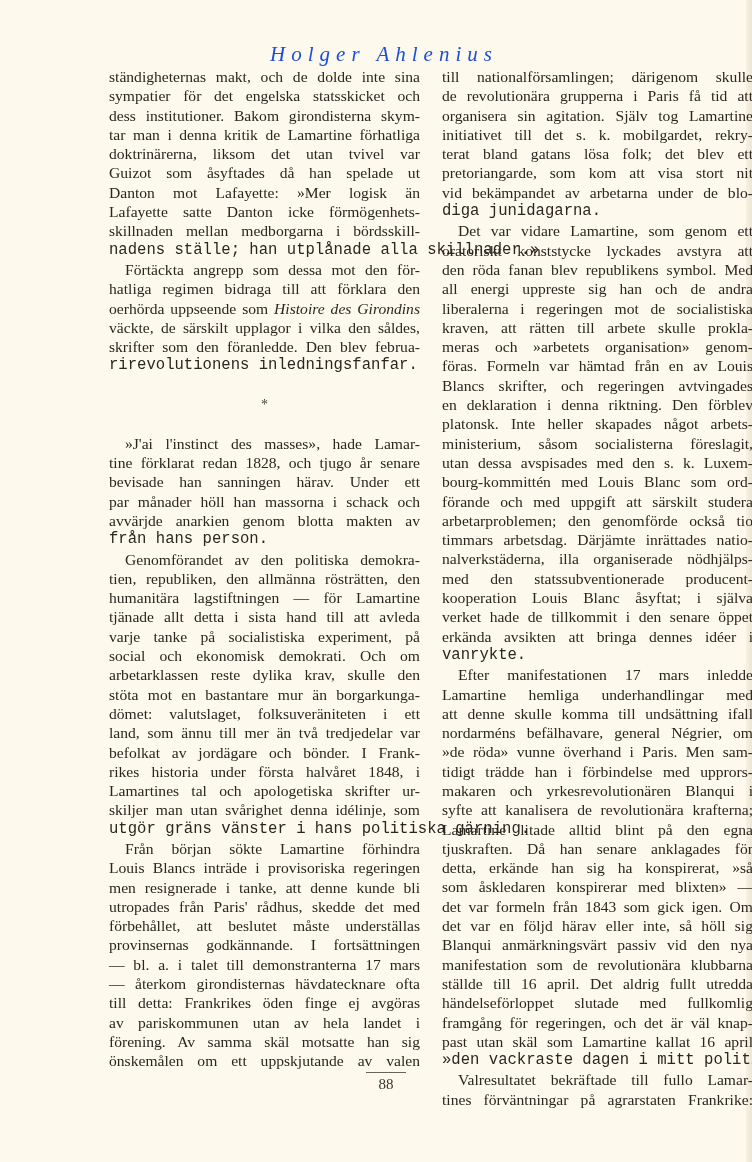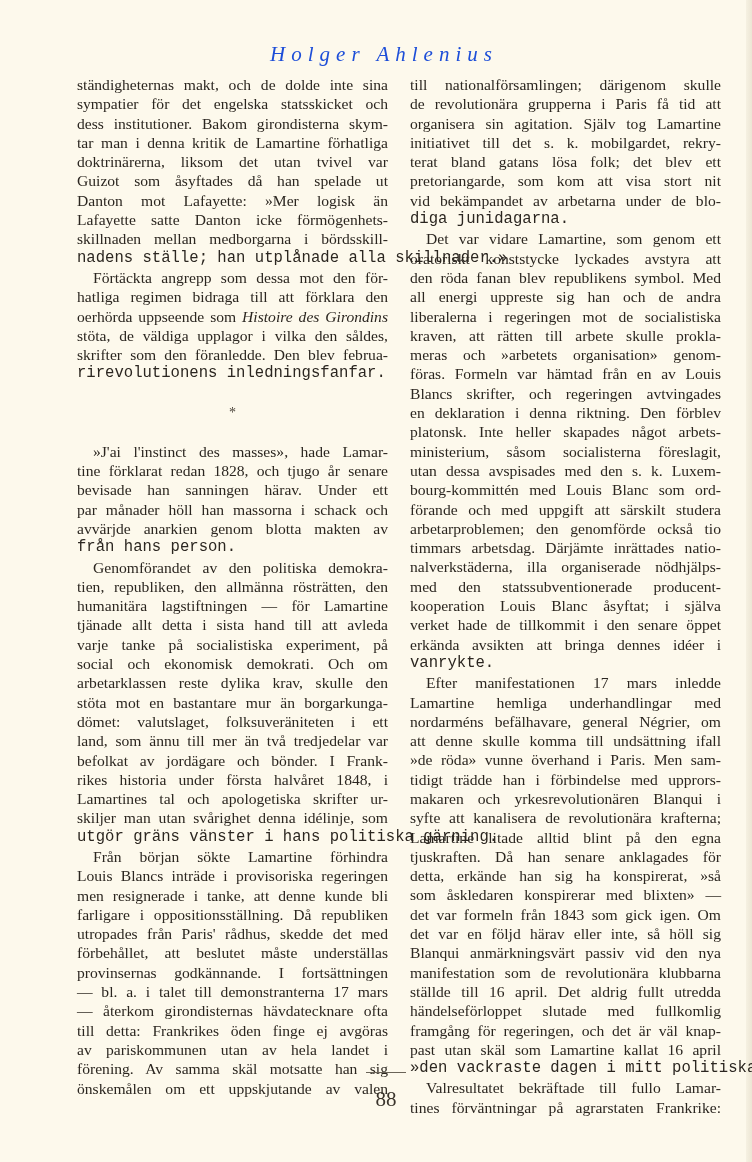--- a/index.html
+++ b/index.html
@@ -30,25 +30,26 @@
       width: 752px;
       text-align: center;
       font-family: "Liberation Serif", "DejaVu Serif", serif;
       font-style: italic;
       font-size: 21px;
       letter-spacing: 6px;
       color: #1d4ed8;
     }
     .column {
       position: absolute;
-      top: 75px;
+      top: 67px;
       font-family: "Liberation Serif", "DejaVu Serif", serif;
       font-size: 15.6px;
       line-height: 19.3px;
       text-align: justify;
+      margin-left: 32px;
     }
     .col-left { left: 77px; width: 311px; }
     .col-right { left: 410px; width: 311px; }
     .line {
       display: block;
       white-space: nowrap;
       text-align: justify;
       text-align-last: justify;
       height: 19.3px;
     }
@@ -67,24 +68,24 @@
       color: #4a443a;
     }
     .italic { font-style: italic; }
     .page-number {
       position: absolute;
       top: 1072px;
       left: 366px;
       width: 40px;
       text-align: center;
       font-family: "Liberation Serif", "DejaVu Serif", serif;
-      font-size: 21px;
+      font-size: 15px;
       color: #3a342c;
       border-top: 1px solid #6a6458;
-      padding-top: 14px;
+      padding-top: 3px;
     }
   </style>
 </head>
 <body>
 
 <div class="right-edge"></div>
 
 <div class="running-head">Holger Ahlenius</div>
 
 <div class="column col-left">
@@ -95,21 +96,21 @@
       <span class="line">tar man i denna kritik de Lamartine förhatliga</span>
       <span class="line">doktrinärerna, liksom det utan tvivel var</span>
       <span class="line">Guizot som åsyftades då han spelade ut</span>
       <span class="line">Danton mot Lafayette: »Mer logisk än</span>
       <span class="line">Lafayette satte Danton icke förmögenhets-</span>
       <span class="line">skillnaden mellan medborgarna i bördsskill-</span>
       <span class="line last">nadens ställe; han utplånade alla skillnader.»</span>
       <span class="line indent">Förtäckta angrepp som dessa mot den för-</span>
       <span class="line">hatliga regimen bidraga till att förklara den</span>
       <span class="line"><span>oerhörda uppseende som </span><span class="italic">Histoire des Girondins</span></span>
-      <span class="line">stöta, de väldiga upplagor i vilka den såldes,</span>
+      <span class="line">väckte, de särskilt upplagor i vilka den såldes,</span>
       <span class="line">skrifter som den föranledde. Den blev februa-</span>
       <span class="line last">rirevolutionens inledningsfanfar.</span>
     </div>
   <div class="separator">*</div>
   <div id="left-lines-b">
       <span class="line indent">»J'ai l'instinct des masses», hade Lamar-</span>
       <span class="line">tine förklarat redan 1828, och tjugo år senare</span>
       <span class="line">bevisade han sanningen härav. Under ett</span>
       <span class="line">par månader höll han massorna i schack och</span>
       <span class="line">avvärjde anarkien genom blotta makten av</span>
@@ -125,21 +126,20 @@
       <span class="line">dömet: valutslaget, folksuveräniteten i ett</span>
       <span class="line">land, som ännu till mer än två tredjedelar var</span>
       <span class="line">befolkat av jordägare och bönder. I Frank-</span>
       <span class="line">rikes historia under första halvåret 1848, i</span>
       <span class="line">Lamartines tal och apologetiska skrifter ur-</span>
       <span class="line">skiljer man utan svårighet denna idélinje, som</span>
       <span class="line last">utgör gräns vänster i hans politiska gärning.</span>
       <span class="line indent">Från början sökte Lamartine förhindra</span>
       <span class="line">Louis Blancs inträde i provisoriska regeringen</span>
       <span class="line">men resignerade i tanke, att denne kunde bli</span>
-      <span class="line">farligare i oppositionsställning. Då republiken</span>
       <span class="line">utropades från Paris' rådhus, skedde det med</span>
       <span class="line">förbehållet, att beslutet måste underställas</span>
       <span class="line">provinsernas godkännande. I fortsättningen</span>
       <span class="line">— bl. a. i talet till demonstranterna 17 mars</span>
       <span class="line">— återkom girondisternas hävdatecknare ofta</span>
       <span class="line">till detta: Frankrikes öden finge ej avgöras</span>
       <span class="line">av pariskommunen utan av hela landet i</span>
       <span class="line">förening. Av samma skäl motsatte han sig</span>
       <span class="line">önskemålen om ett uppskjutande av valen</span>
     </div>
@@ -173,22 +173,22 @@
       <span class="line">arbetarproblemen; den genomförde också tio</span>
       <span class="line">timmars arbetsdag. Därjämte inrättades natio-</span>
       <span class="line">nalverkstäderna, illa organiserade nödhjälps-</span>
       <span class="line">med den statssubventionerade producent-</span>
       <span class="line">kooperation Louis Blanc åsyftat; i själva</span>
       <span class="line">verket hade de tillkommit i den senare öppet</span>
       <span class="line">erkända avsikten att bringa dennes idéer i</span>
       <span class="line last">vanrykte.</span>
       <span class="line indent">Efter manifestationen 17 mars inledde</span>
       <span class="line">Lamartine hemliga underhandlingar med</span>
+      <span class="line">att denne skulle komma till undsättning ifall</span>
       <span class="line">nordarméns befälhavare, general Négrier, om</span>
-      <span class="line">att denne skulle komma till undsättning ifall</span>
       <span class="line">»de röda» vunne överhand i Paris. Men sam-</span>
       <span class="line">tidigt trädde han i förbindelse med upprors-</span>
       <span class="line">makaren och yrkesrevolutionären Blanqui i</span>
       <span class="line">syfte att kanalisera de revolutionära krafterna;</span>
       <span class="line">Lamartine litade alltid blint på den egna</span>
       <span class="line">tjuskraften. Då han senare anklagades för</span>
       <span class="line">detta, erkände han sig ha konspirerat, »så</span>
       <span class="line">som åskledaren konspirerar med blixten» —</span>
       <span class="line">det var formeln från 1843 som gick igen. Om</span>
       <span class="line">det var en följd härav eller inte, så höll sig</span>

